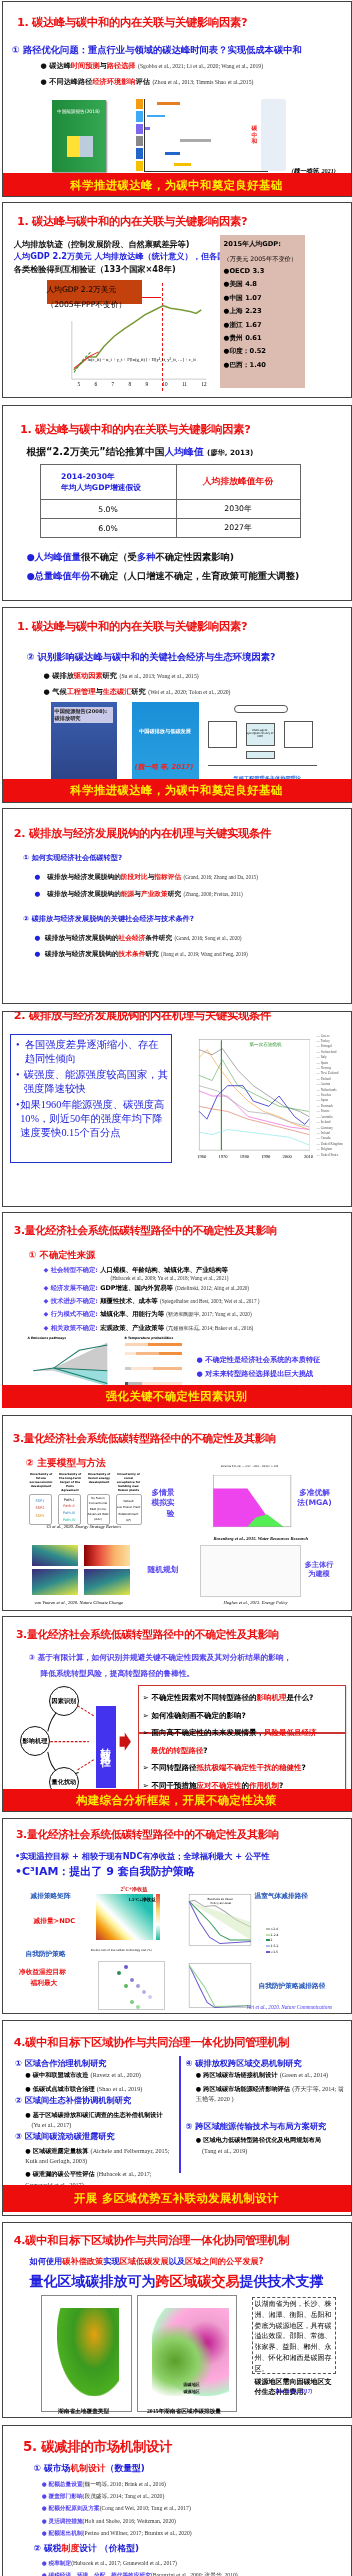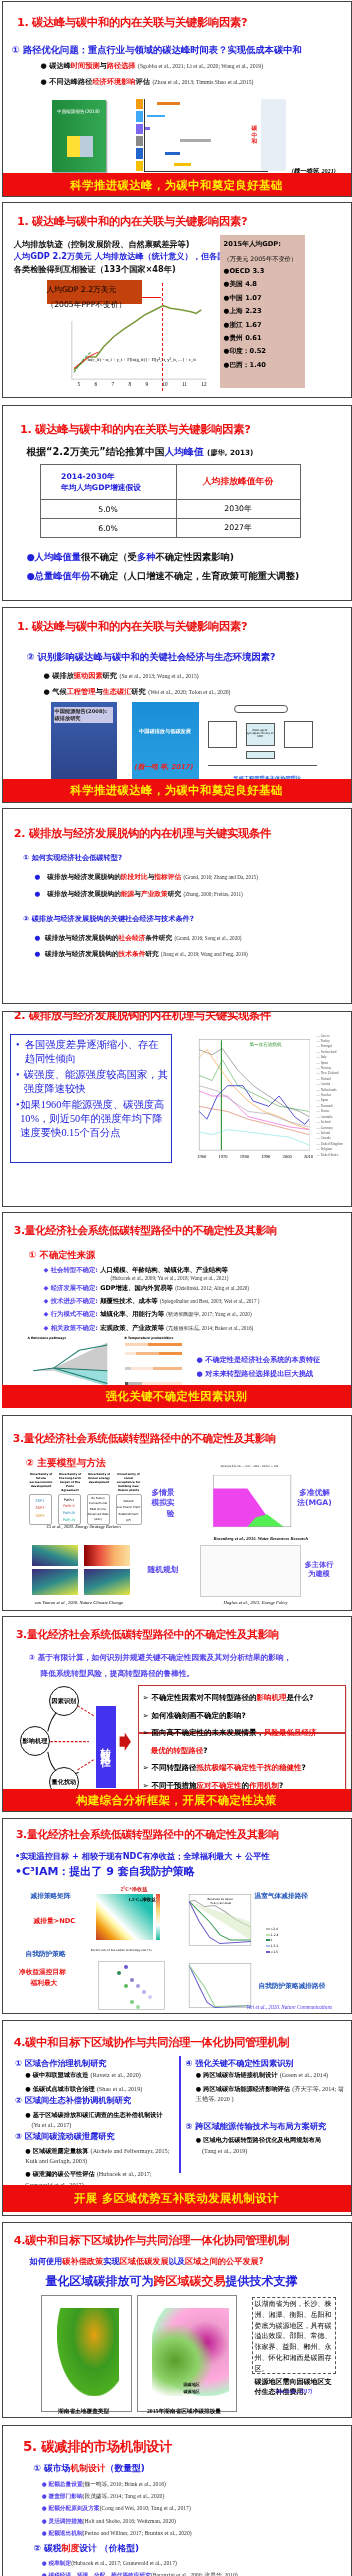--- a/index.html
+++ b/index.html
@@ -430,33 +430,33 @@
     <div style="padding-left:10.3px;font-weight:bold">● <span>碳中和联盟城市改造</span> <span class="cite">(Ravetz et al., 2020)</span></div>
     <div style="padding-left:10.3px;font-weight:bold;margin-top:3.1px">● <span>低碳试点城市联合治理</span> <span class="cite">(Shao et al., 2019)</span></div>
     <div class="h2" style="position:static;font-size:8.2px;line-height:13.4px">② 区域间生态补偿协调机制研究</div>
     <div style="padding-left:10.3px;font-weight:bold;margin-top:2.1px">● <span>基于区域碳排放和碳汇调查的生态补偿机制设计</span><br><span class="cite" style="padding-left:6.2px">(Yu et al., 2017)</span></div>
     <div class="h2" style="position:static;font-size:8.2px;line-height:13.4px">③ 区域间碳流动碳泄露研究</div>
     <div style="padding-left:10.3px;font-weight:bold;white-space:normal;margin-top:2.1px">● <span>区域碳泄露定量核算</span> <span class="cite">(Aichele and Felbermayr, 2015; Kuik and Gerlagh, 2003)</span></div>
     <div style="padding-left:10.3px;font-weight:bold;white-space:normal;margin-top:3.1px">● <span>碳泄漏的碳公平性评估</span> <span class="cite">(Hubacek et al., 2017;  Grunewald et al., 2017)</span></div>
   </div>
   <div style="position:absolute;left:176px;top:35px;width:2.1px;height:117px;background:#4433ee"></div>
   <div style="position:absolute;left:183px;top:36px;width:164px;font-size:6.2px;line-height:10.3px">
-    <div class="h2" style="position:static;font-size:8.2px;line-height:13.4px">④ 强化关键不确定性因素识别</div>
+    <div class="h2" style="position:static;font-size:8.2px;line-height:13.4px">④ 碳排放权跨区域交易机制研究</div>
     <div style="padding-left:10.3px;font-weight:bold">● <span>跨区域碳市场链接机制设计</span> <span class="cite">(Green et al., 2014)</span></div>
     <div style="padding-left:10.3px;font-weight:bold;white-space:normal;margin-top:3.1px">● <span>跨区域碳市场能源经济影响评估</span> <span class="cite">(齐天宇等, 2014; 翁玉艳等, 2020 )</span></div>
     <div class="h2" style="position:static;font-size:8.2px;line-height:13.4px;margin-top:15.5px">⑤ 跨区域能源传输技术与布局方案研究</div>
     <div style="padding-left:10.3px;font-weight:bold;margin-top:2.1px">● <span>区域电力低碳转型路径优化及电网规划布局</span><br><span class="cite" style="padding-left:6.2px">(Tang et al., 2019)</span></div>
   </div>
   <div class="banner" style="top:164px;height:27px;line-height:27px">开展 多区域优势互补联动发展机制设计</div>
 </div>
 
 <div class="slide" style="top:2222px;height:196px">
   <div class="h1" style="left:11.3px;top:10.3px;font-size:11.3px">4.碳中和目标下区域协作与共同治理一体化协同管理机制</div>
   <div class="txt" style="left:27px;top:33px;font-size:8.2px"><span class="blue">如何使用</span><span class="red">碳补偿政策</span><span class="blue">实现</span><span class="red">区域低碳发展</span><span class="blue">以及</span><span class="red">区域之间的公平发展?</span></div>
-  <div class="txt" style="left:43px;top:50px;font-size:12px"><span class="blue">量化区域碳排放可为</span><span class="red">跨区域碳交易</span><span class="blue">提供技术支撑</span></div>
+  <div class="txt" style="left:27px;top:50px;font-size:14px"><span class="blue">量化区域碳排放可为</span><span class="red">跨区域碳交易</span><span class="blue">提供技术支撑</span></div>
   <div style="position:absolute;left:38px;top:72px;width:91px;height:117px;border:0.5px solid #888;background:#fff">
     <div style="position:absolute;left:15.5px;top:12.4px;width:62px;height:88px;background:radial-gradient(ellipse at 60% 30%,#e5a010 0%,#3a9a20 40%,#4caf20 70%,#fff 72%)"></div>
   </div>
 
   <div style="position:absolute;left:134px;top:72px;width:100px;height:117px;border:0.5px solid #888;background:#fff">
     <div style="position:absolute;left:14.4px;top:12.4px;width:77px;height:88px;background:radial-gradient(ellipse at 30% 60%,#5a9e2a 0%,#8ed26a 30%,transparent 50%),radial-gradient(ellipse at 70% 40%,#c01890 0%,#f0a0d0 30%,#fad 50%,#b8f0c8 70%,#fff 72%)"></div>
     <div style="position:absolute;left:46px;top:85px;font-size:4.1px;font-weight:bold;line-height:7.2px">
         <div>固碳地区</div>
         <div>碳源地区</div>
       </div>

